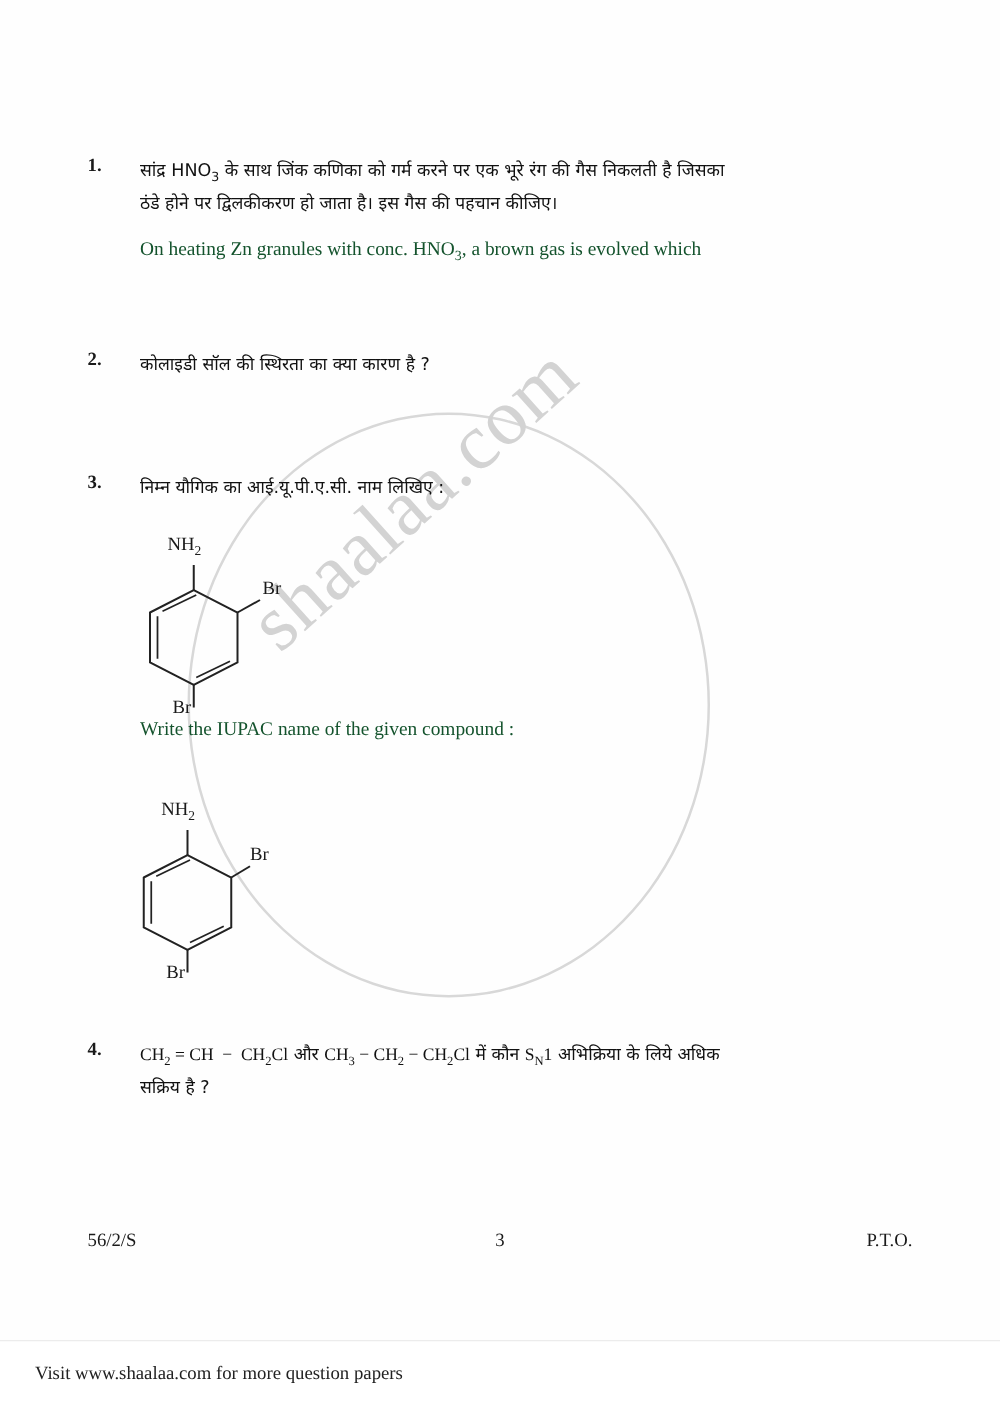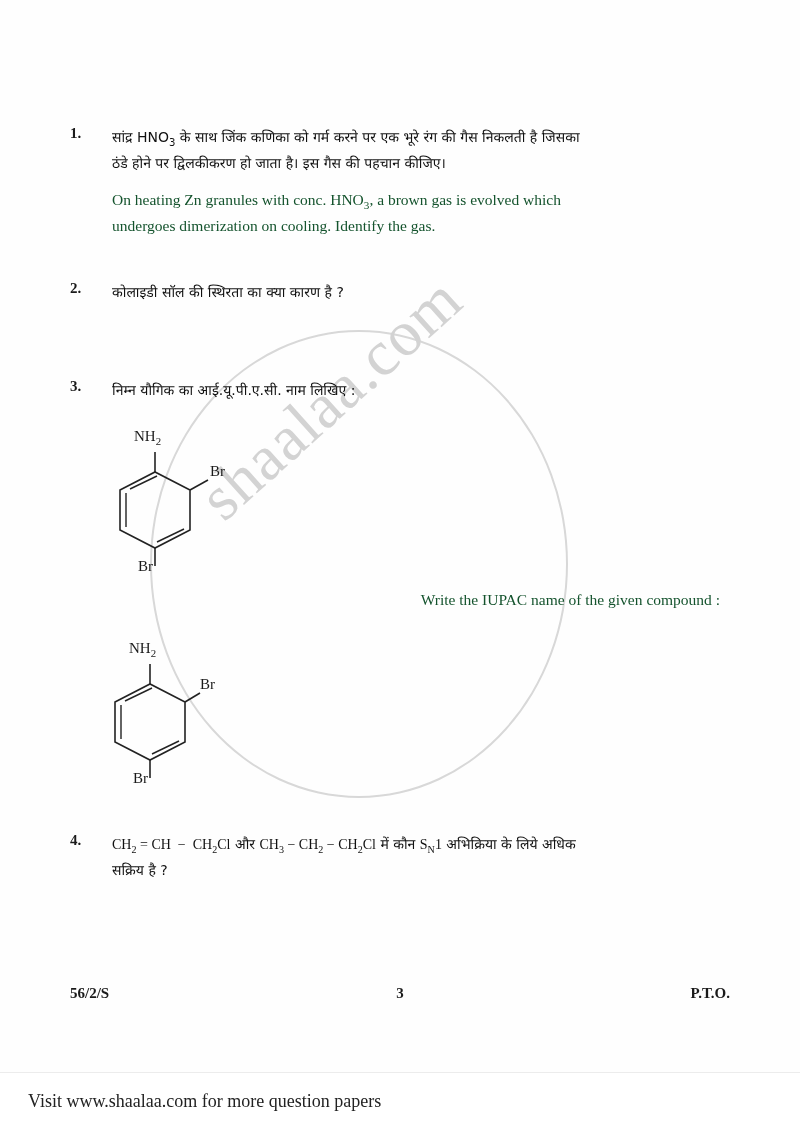--- a/index.html
+++ b/index.html
@@ -108,42 +108,42 @@
   .struct svg { display: block; }
 
   
   .footer {
     position: absolute;
     left: 70px;
     right: 70px;
     top: 985px;
     height: 22px;
     font-family: "Liberation Serif", serif;
-    font-weight: bold;
+    font-weight: normal;
     font-size: 15px;
   }
   .footer .left { position: absolute; left: 0; top: 0; }
   .footer .center { position: absolute; left: 50%; transform: translateX(-50%); top: 0; }
   .footer .right { position: absolute; right: 0; top: 0; }
 
   .bottombar {
     position: absolute;
     left: 0;
     top: 1072px;
     width: 800px;
     height: 60px;
     background: #ffffff;
     border-top: 1px solid #ececec;
   }
   .bottombar .bb-text {
     position: absolute;
     left: 28px;
     top: 18px;
     font-family: "Liberation Serif", serif;
-    font-size: 18px;
+    font-size: 15px;
     color: #222;
   }
 </style>
 </head>
 <body>
 
 <div class="page">
 
   <div class="watermark">
     <div class="circle"></div>
@@ -158,21 +158,20 @@
         <div class="hindi">
           <div>
             <span>सांद्र HNO</span><sub>3</sub><span> के साथ जिंक कणिका को गर्म करने पर एक भूरे रंग की गैस निकलती है जिसका</span>
           </div>
           <div>ठंडे होने पर द्विलकीकरण हो जाता है।  इस गैस की पहचान कीजिए।</div>
         </div>
         <div class="english">
           <div>
             <span>On heating Zn granules with conc. HNO</span><sub>3</sub><span>, a brown gas is evolved which</span>
           </div>
-          <div>undergoes dimerization on cooling.  Identify the gas.</div>
         </div>
       </div>
     </div>
 
     <div class="qitem" style="top:280px;">
       <div class="qnum">2.</div>
       <div class="qbody">
         <div class="hindi">कोलाइडी सॉल की स्थिरता का क्या कारण है ?</div>
       </div>
     </div>
@@ -197,21 +196,21 @@
 
         <line x1="90" y1="60" x2="108" y2="50" stroke="#222" stroke-width="1.6"></line>
 
         <line x1="55" y1="118" x2="55" y2="136" stroke="#222" stroke-width="1.6"></line>
       </svg>
       <div style="position:absolute; left:34px; top:-2px; font-family:'Liberation Serif',serif; font-size:15px;">NH<sub>2</sub></div>
       <div style="position:absolute; left:110px; top:33px; font-family:'Liberation Serif',serif; font-size:15px;">Br</div>
       <div style="position:absolute; left:38px; top:128px; font-family:'Liberation Serif',serif; font-size:15px;">Br</div>
     </div>
 
-    <div class="qitem" style="top:588px;text-align:right;">
+    <div class="qitem" style="top:572px;">
       <div class="qbody">
         <div class="english tight" style="margin-top:0;">Write the IUPAC name of the given compound :</div>
       </div>
     </div>
 
     <div class="struct" style="left:100px; top:640px;">
       <svg width="170" height="150" viewBox="0 0 170 150">
         <polygon points="15,62 50,44 85,62 85,102 50,120 15,102" fill="none" stroke="#222" stroke-width="1.6"></polygon>
         <line x1="21" y1="65" x2="21" y2="99" stroke="#222" stroke-width="1.4"></line>
         <line x1="25" y1="61" x2="52" y2="48" stroke="#222" stroke-width="1.4"></line>

